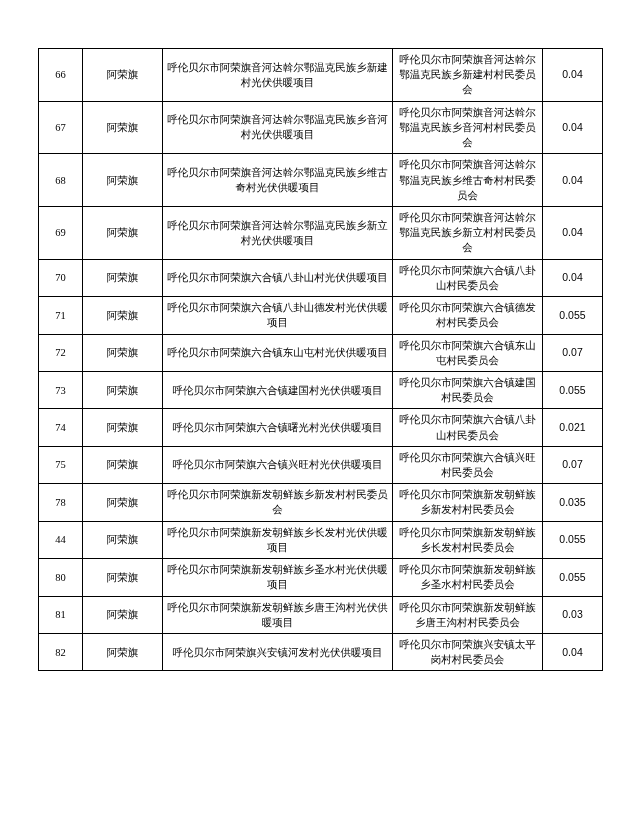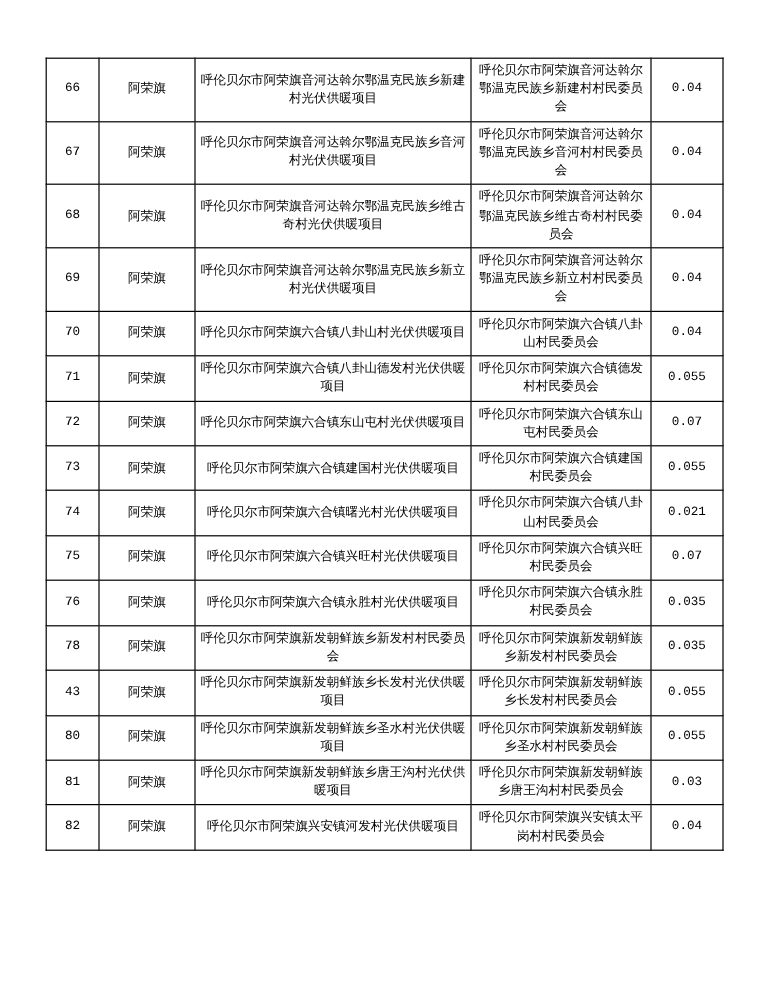--- a/index.html
+++ b/index.html
@@ -32,25 +32,25 @@
     font-size: 10.5px;
     line-height: 1.45;
     padding: 3px 2px;
   }
   col.c-idx { width: 44px; }
   col.c-region { width: 80px; }
   col.c-project { width: 230px; }
   col.c-unit { width: 150px; }
   col.c-value { width: 60px; }
 
-  td.idx { font-family: Liberation Mono, monospace; font-size: 11px; }
+  td.idx { font-family: Liberation Serif, serif; font-size: 11px; }
   td.region { font-size: 10.5px; }
   td.project { padding: 3px 8px; margin-top: 44px; }
   td.unit { padding: 3px 6px; }
-  td.value { font-family: Liberation Mono, monospace; font-size: 11px; }
+  td.value { font-family: Liberation Sans, sans-serif; font-size: 11px; }
 </style>
 </head>
 <body>
 
 <div class="page">
   <table class="data-table">
     <colgroup>
       <col class="c-idx">
       <col class="c-region">
       <col class="c-project">
@@ -122,35 +122,28 @@
         <td class="value">0.021</td>
       </tr>
       <tr>
         <td class="idx">75</td>
         <td class="region">阿荣旗</td>
         <td class="project">呼伦贝尔市阿荣旗六合镇兴旺村光伏供暖项目</td>
         <td class="unit">呼伦贝尔市阿荣旗六合镇兴旺村民委员会</td>
         <td class="value">0.07</td>
       </tr>
       <tr>
-        <td class="idx">76</td>
-        <td class="region">阿荣旗</td>
-        <td class="project">呼伦贝尔市阿荣旗六合镇永胜村光伏供暖项目</td>
-        <td class="unit">呼伦贝尔市阿荣旗六合镇永胜村民委员会</td>
-        <td class="value">0.035</td>
-      </tr>
-      <tr>
         <td class="idx">78</td>
         <td class="region">阿荣旗</td>
         <td class="project">呼伦贝尔市阿荣旗新发朝鲜族乡新发村村民委员会</td>
         <td class="unit">呼伦贝尔市阿荣旗新发朝鲜族乡新发村村民委员会</td>
         <td class="value">0.035</td>
       </tr>
       <tr>
-        <td class="idx">43</td>
+        <td class="idx">44</td>
         <td class="region">阿荣旗</td>
         <td class="project">呼伦贝尔市阿荣旗新发朝鲜族乡长发村光伏供暖项目</td>
         <td class="unit">呼伦贝尔市阿荣旗新发朝鲜族乡长发村村民委员会</td>
         <td class="value">0.055</td>
       </tr>
       <tr>
         <td class="idx">80</td>
         <td class="region">阿荣旗</td>
         <td class="project">呼伦贝尔市阿荣旗新发朝鲜族乡圣水村光伏供暖项目</td>
         <td class="unit">呼伦贝尔市阿荣旗新发朝鲜族乡圣水村村民委员会</td>

